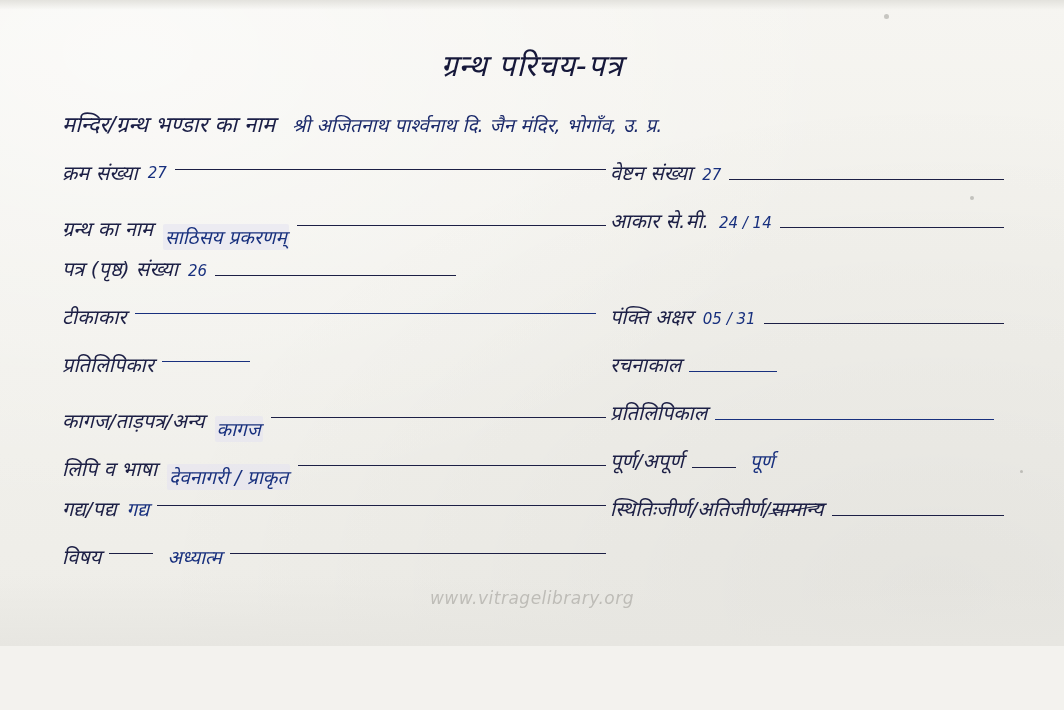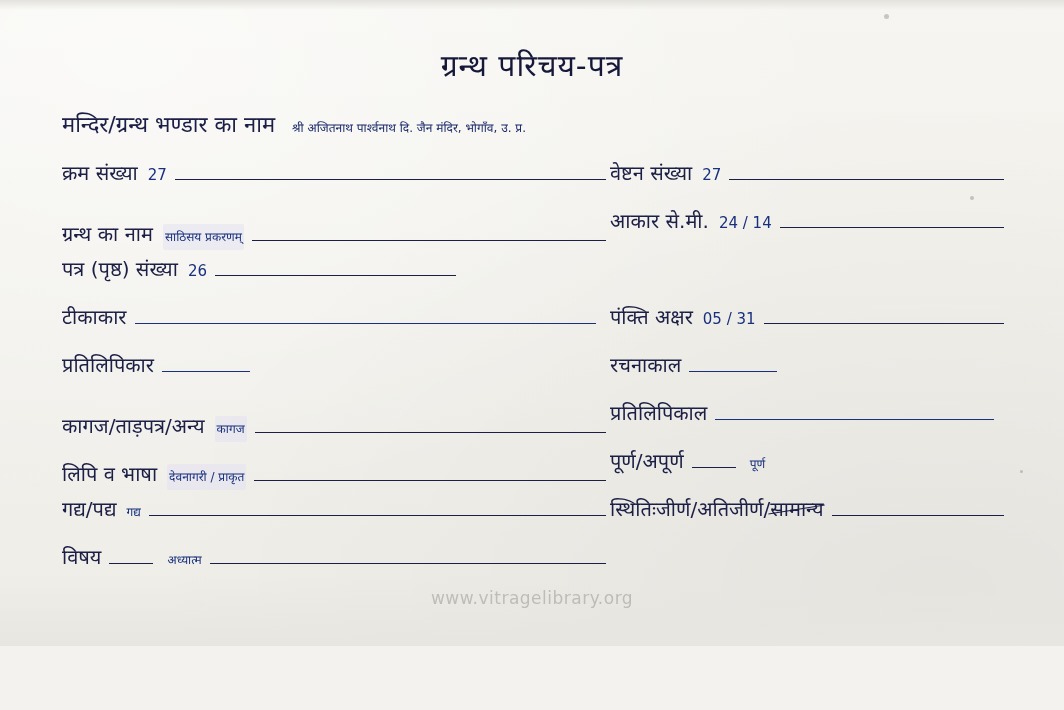--- a/index.html
+++ b/index.html
@@ -12,20 +12,21 @@
     background: #f3f2ee;
     font-family: "DejaVu Sans", sans-serif;
     overflow: hidden;
   }
   .card {
     position: relative;
     width: 1064px;
     height: 646px;
     background: linear-gradient(180deg, #f6f5f1 0%, #f2f1ec 40%, #eeedE8 100%);
     box-sizing: border-box;
+    font-style: italic;
   }
   
   .paper-shade {
     position: absolute;
     inset: 0;
     background:
       radial-gradient(ellipse at 12% 8%, rgba(255,255,255,0.55), rgba(255,255,255,0) 55%),
       radial-gradient(ellipse at 88% 92%, rgba(0,0,0,0.045), rgba(0,0,0,0) 60%);
     pointer-events: none;
   }
@@ -81,29 +82,29 @@
     display: flex;
     align-items: flex-start;
   }
   .col {
     position: relative;
     box-sizing: border-box;
     display: flex;
     align-items: baseline;
     white-space: nowrap;
   }
-  .col.left { width: 548px; }
+  .col.left { width: 548px; align-items: center; }
   .col.right { width: 398px; }
   .label {
     font-size: 20px;
     color: #1c1f45;
     line-height: 26px;
   }
   .value {
-    font-size: 12px;
+    font-size: 19px;
     color: #18307e;
     line-height: 26px;
     margin-left: 10px;
   }
   .value.big { font-size: 15px; }
   
   .rule {
     flex: 1 1 auto;
     border-bottom: 1.6px solid #1c1f45;
     margin: 0 4px 7px 8px;

